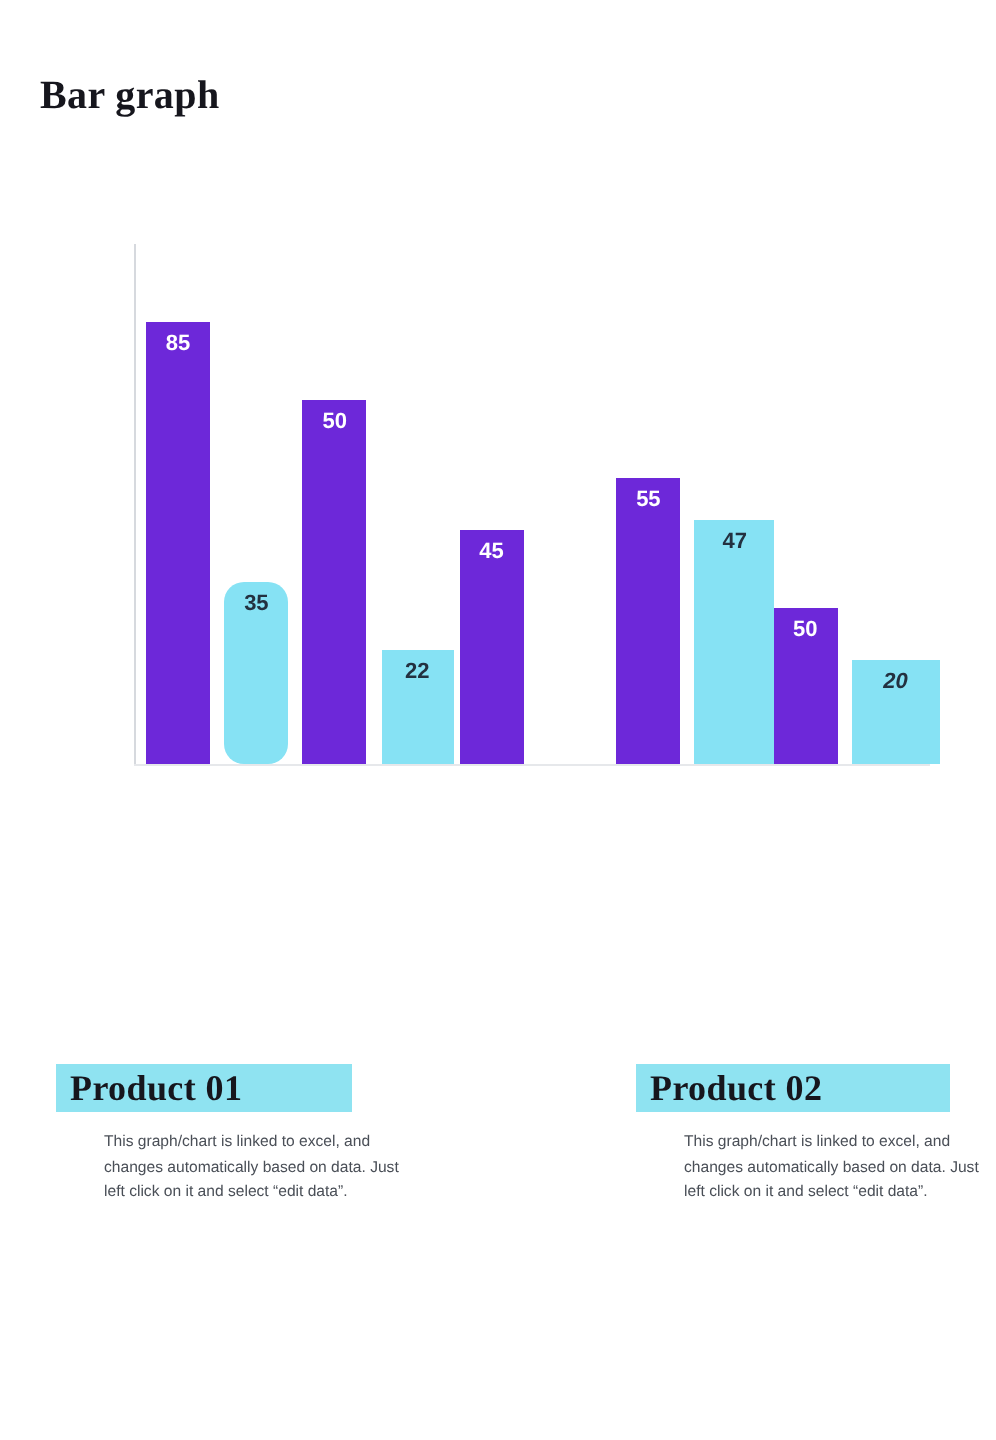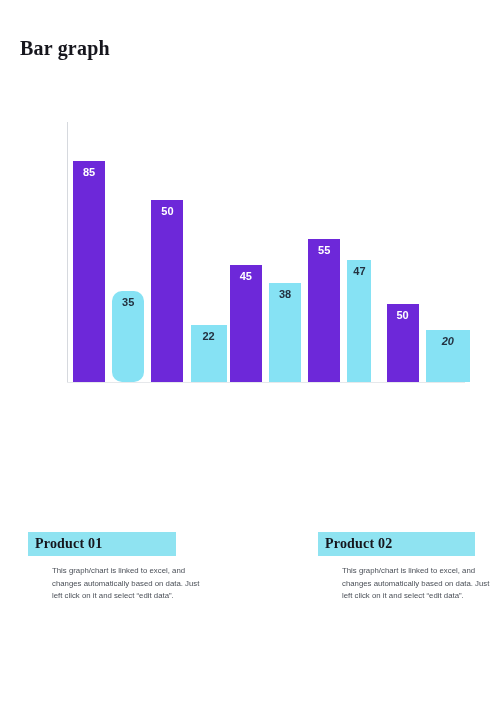--- a/index.html
+++ b/index.html
@@ -93,21 +93,21 @@
     background: #8fe3f1;
     height: 24px;
     display: flex;
     align-items: center;
     padding-left: 7px;
     box-sizing: border-box;
   }
   .product-head-text {
     font-family: "Liberation Serif", serif;
     font-weight: bold;
-    font-size: 14px;
+    font-size: 18px;
     color: #16161d;
     letter-spacing: 0.2px;
     white-space: nowrap;
   }
   .product-body {
     margin-top: 9px;
     font-size: 7.8px;
     line-height: 1.62;
     color: #4a4f57;
     width: 152px;
@@ -131,27 +131,24 @@
       </div>
       <div class="bar dark" style="left: 78.4px; width: 32px; height: 182px;">
         <span class="bar-value">50</span>
       </div>
       <div class="bar light" style="left: 117.6px; width: 32px; height: 57.2px; padding-left: 36px;">
         <span class="bar-value">22</span>
       </div>
       <div class="bar dark" style="left: 156.8px; width: 32px; height: 117px;">
         <span class="bar-value">45</span>
       </div>
-      <div class="bar light" style="left: 196px; width: 32px; height: 98.8px;">
-        <span class="bar-value">38</span>
-      </div>
       <div class="bar dark" style="left: 235.2px; width: 32px; height: 143px;">
         <span class="bar-value">55</span>
       </div>
-      <div class="bar light" style="left: 274.4px; width: 24px; height: 122.2px;">
+      <div class="bar light" style="left: 274.4px; width: 40px; height: 122.2px;">
         <span class="bar-value">47</span>
       </div>
       <div class="bar dark" style="left: 313.6px; width: 32px; height: 78px;">
         <span class="bar-value">50</span>
       </div>
       <div class="bar light" style="left: 352.8px; width: 44px; height: 52px; font-style: italic;">
         <span class="bar-value">20</span>
       </div>
     </div>
 </div>

